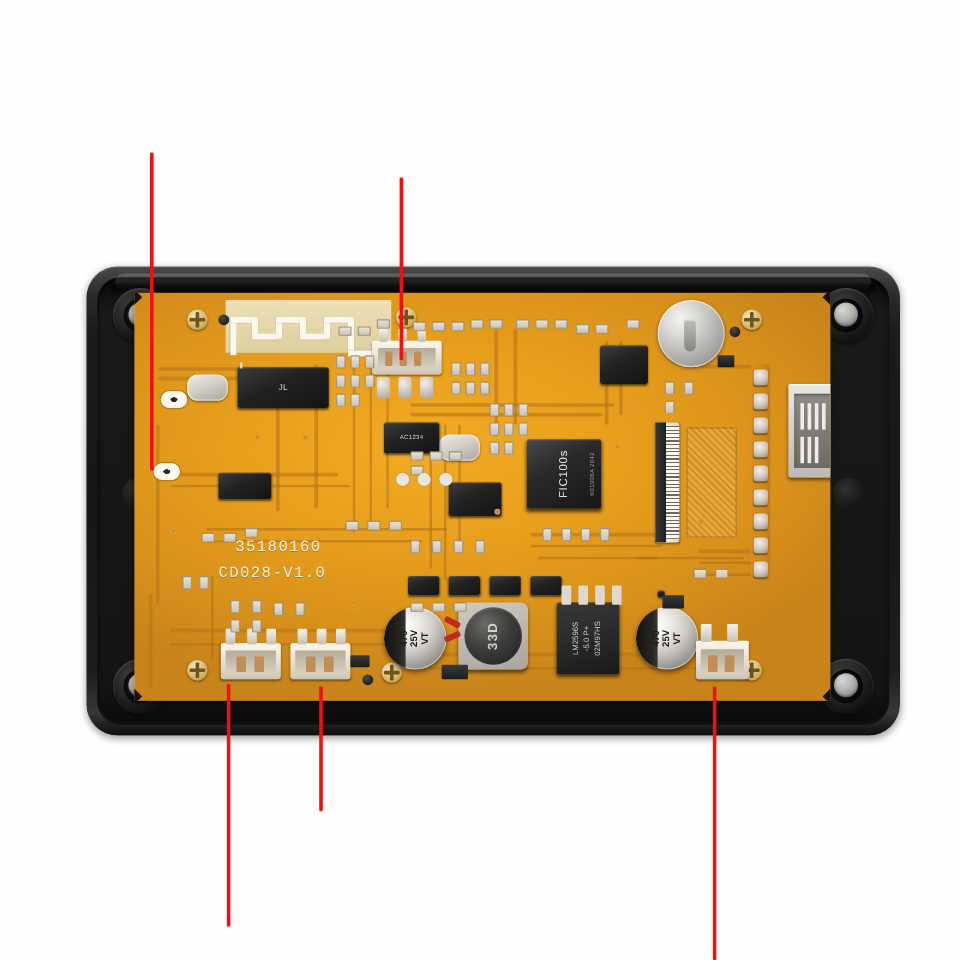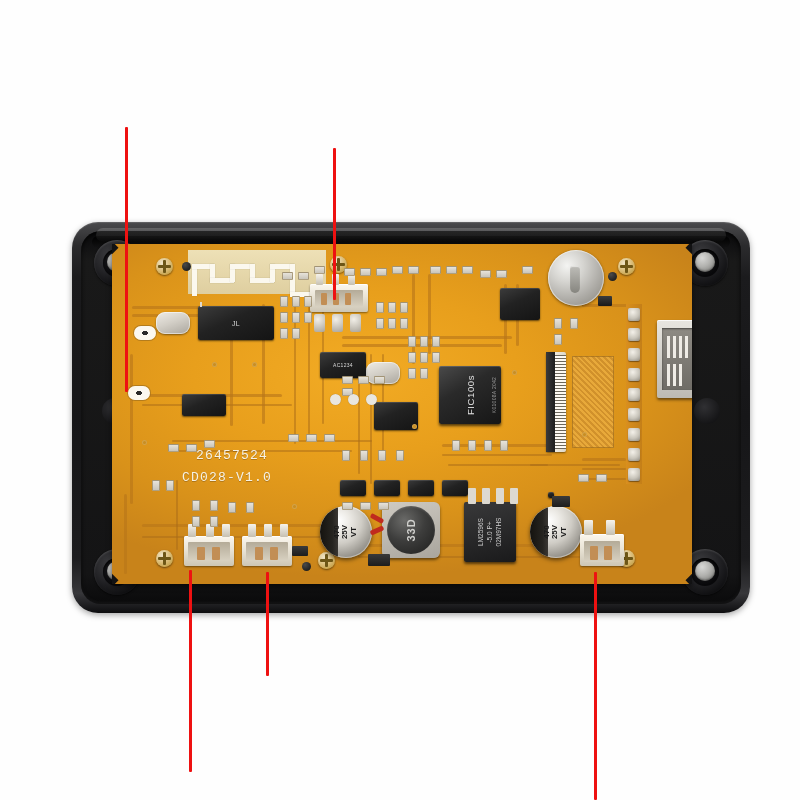--- a/index.html
+++ b/index.html
@@ -608,21 +608,21 @@
     <div class="via" style="left:180px;top:260px;width:5px;height:5px;"></div>
     <div class="via" style="left:300px;top:180px;width:5px;height:5px;"></div>
     <div class="via" style="left:400px;top:126px;width:5px;height:5px;"></div>
     <div class="via" style="left:30px;top:196px;width:5px;height:5px;"></div>
     <div class="via" style="left:470px;top:188px;width:5px;height:5px;"></div>
 
     <div class="pad" style="left:218px;top:150px;width:11px;height:11px;border-radius:50%;"></div>
     <div class="pad" style="left:236px;top:150px;width:11px;height:11px;border-radius:50%;"></div>
     <div class="pad" style="left:254px;top:150px;width:11px;height:11px;border-radius:50%;"></div>
 
-    <div class="silk" style="left:84px;top:204px;">26457524</div>
+    <div class="silk" style="left:84px;top:204px;">35180160</div>
     <div class="silk" style="left:70px;top:226px;">CD028-V1.0</div>
   </div>
 
   <div class="sheen"></div>
 
   <div class="ann" style="left: 125px; top: 127px; height: 265px; background: rgb(238, 17, 17);"></div>
   <div class="ann" style="left: 333px; top: 148px; height: 152px; background: rgb(238, 17, 17);"></div>
   <div class="ann" style="left: 189px; top: 570px; height: 202px; background: rgb(238, 17, 17);"></div>
   <div class="ann" style="left: 266px; top: 572px; height: 104px; background: rgb(238, 17, 17);"></div>
   <div class="ann" style="left: 594px; top: 572px; height: 228px; background: rgb(238, 17, 17);"></div>

